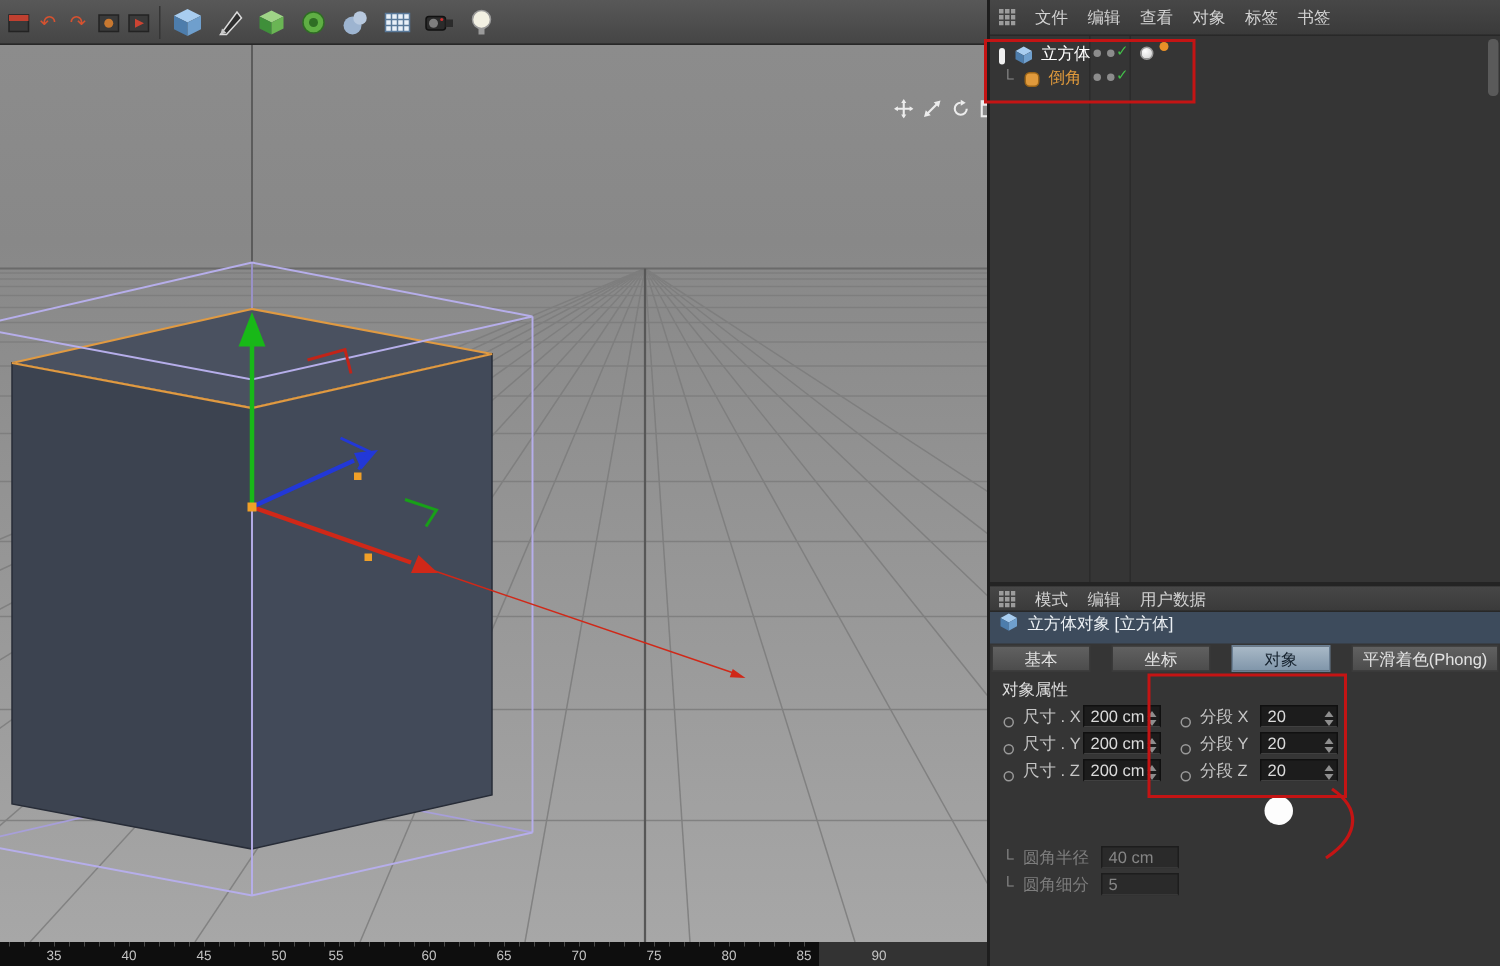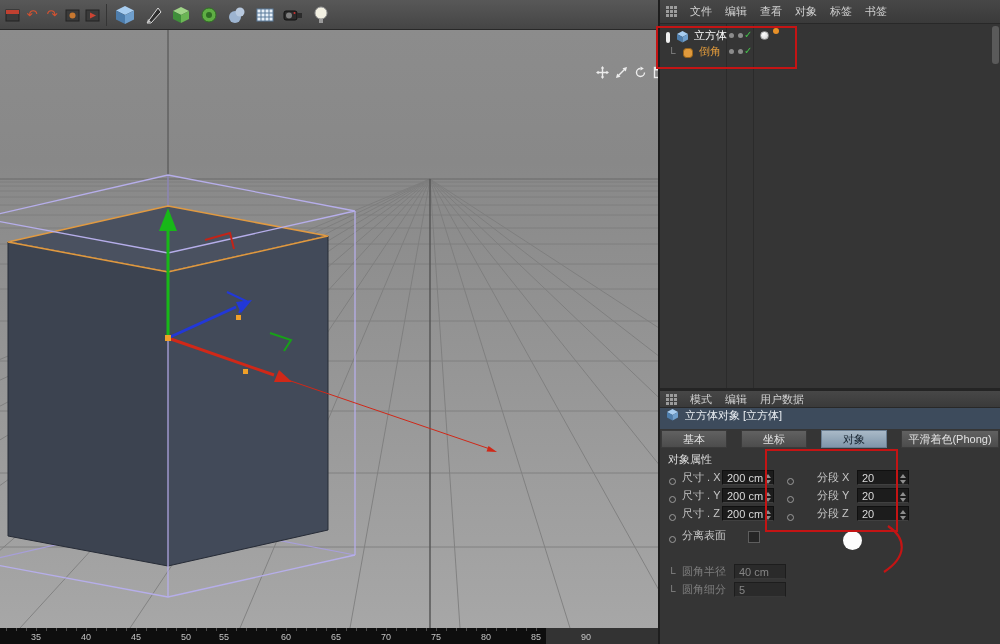--- a/index.html
+++ b/index.html
@@ -64,21 +64,21 @@
        display:flex;align-items:center;justify-content:center;cursor:pointer;white-space:nowrap}
   .tab.active{background:linear-gradient(#a9b9c7,#8096aa);color:#15222e;border-color:#6a7e92}
   .tab.phong{flex:1.5}
   .section{position:absolute;left:8px;top:452px;color:#dedede}
 
   .arow{position:absolute;left:0;width:340px;height:17px;display:flex;align-items:flex-end}
   .ring{width:7px;height:7px;border:1px solid #9a9a9a;border-radius:50%;margin-left:9px;flex:none}
   .seg-ring{margin-left:13px}
   .alabel{margin-left:6px;width:40px;flex:none;color:#c6c6c6}
   .alabel.wide{width:62px}
-  .alabel2{margin-left:23px;width:40px;flex:none;color:#c6c6c6}
+  .alabel2{margin-left:6px;width:40px;flex:none;color:#c6c6c6}
   .field{height:15px;width:52px;background:#1c1c1c;border:1px solid #101010;border-bottom-color:#404040;
          color:#dadada;display:flex;align-items:center;padding:0 4px;position:relative;flex:none}
   .field .sp{position:absolute;right:2px;top:2.5px;display:flex;flex-direction:column;gap:2px}
   .sp b{width:0;height:0;border-left:3px solid transparent;border-right:3px solid transparent;display:block}
   .sp b.u{border-bottom:4px solid #8e8e8e}
   .sp b.d{border-top:4px solid #8e8e8e}
   .checkbox{width:12px;height:12px;background:#262626;border:1px solid #5e5e5e;margin-left:4px;cursor:pointer}
   .dim{color:#7d7d7d}
   .field.dim{color:#858585;background:#2a2a2a;border-color:#1d1d1d;border-bottom-color:#383838}
 
@@ -449,25 +449,20 @@
       <span class="alabel2">分段 Z</span>
       <div class="field">
           <span>20</span>
           <span class="sp">
             <b class="u"></b>
             <b class="d"></b>
           </span>
         </div>
     </div>
 
-    <div class="arow" style="top:526px">
-      <span class="ring"></span>
-      <span class="alabel wide">分离表面</span>
-      <span class="checkbox"></span>
-    </div>
 
 
     <div class="arow" style="top:562px">
       <span class="treech">└</span>
       <span class="alabel dim" style="width:52px">圆角半径</span>
       <div class="field dim">
           <span>40 cm</span>
         </div>
     </div>
 

